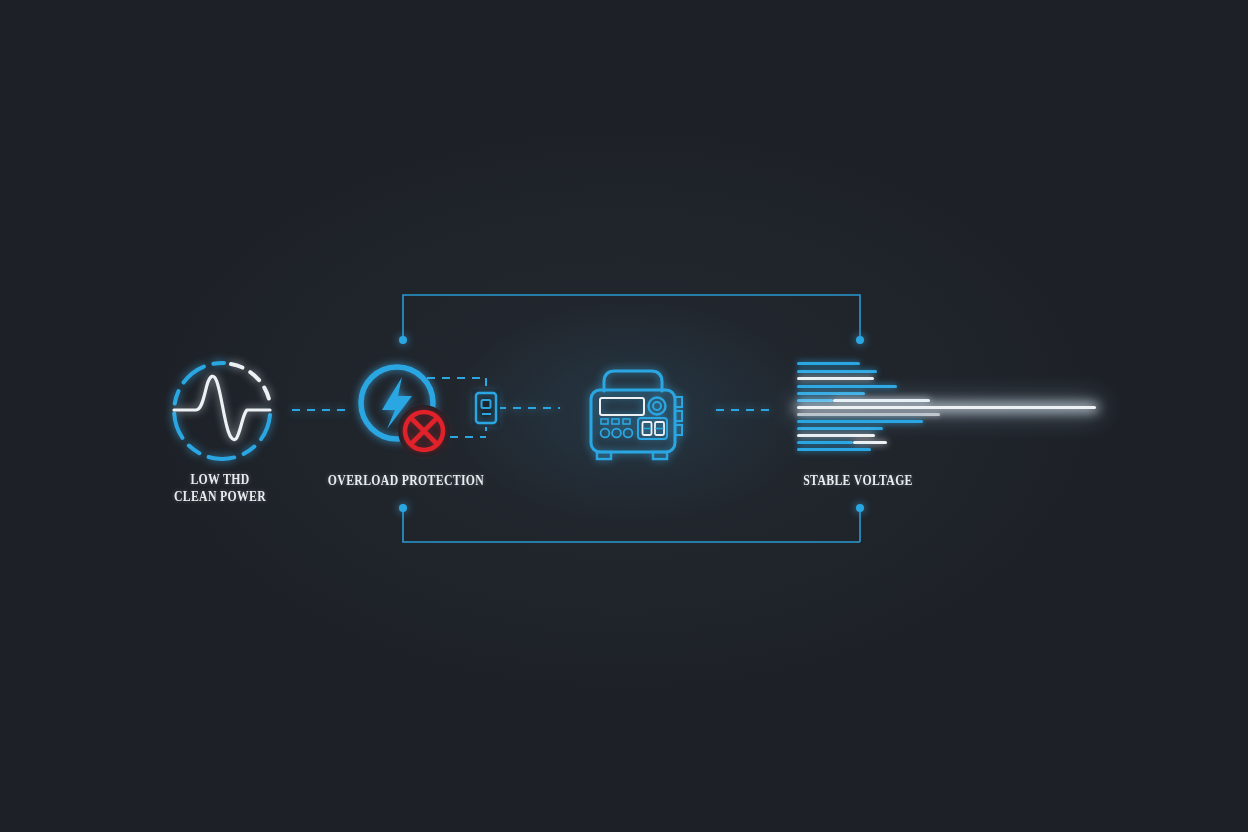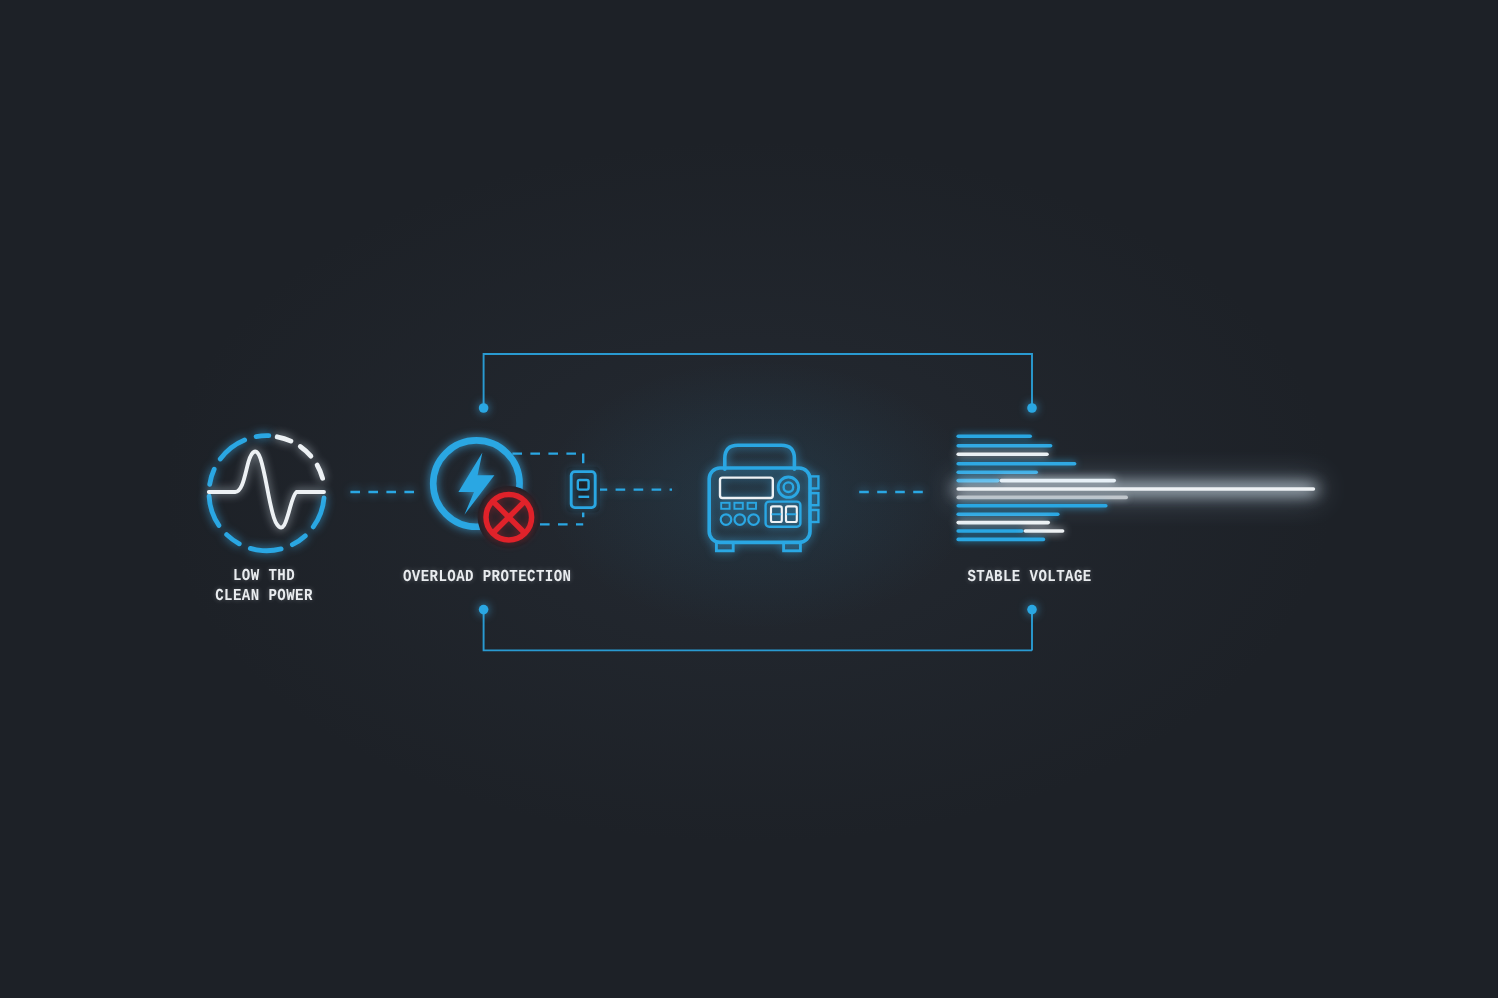--- a/index.html
+++ b/index.html
@@ -7,21 +7,21 @@
     --grey:#c0c6cc; --label-text:#e9ecef;
   }
   *{margin:0;padding:0;box-sizing:border-box;}
   html,body{width:1248px;height:832px;overflow:hidden;background:var(--background);}
   #stage{
     position:relative;width:1248px;height:832px;
     background:
       radial-gradient(ellipse 260px 160px at 633px 412px, rgba(42,167,227,0.10), rgba(42,167,227,0) 70%),
       radial-gradient(ellipse 700px 420px at 624px 410px, rgba(64,76,92,0.20), rgba(64,76,92,0) 70%),
       var(--background);
-    font-family:Liberation Mono, monospace;
+    font-family:Liberation Serif, serif;
   }
   svg{position:absolute;left:0;top:0;}
   .stroke-blue{stroke:var(--blue);fill:none;}
   .stroke-white{stroke:var(--white);fill:none;}
   .stroke-red{stroke:var(--red);fill:none;}
   .fill-blue{fill:var(--blue);stroke:none;}
   .fill-bg{fill:var(--background);stroke:none;}
   .glow-blue{filter:drop-shadow(0 0 4px rgba(64,180,240,.75));}
   .glow-white{filter:drop-shadow(0 0 4px rgba(230,245,255,.65));}
   .glow-red{filter:drop-shadow(0 0 4px rgba(224,40,48,.45));}

